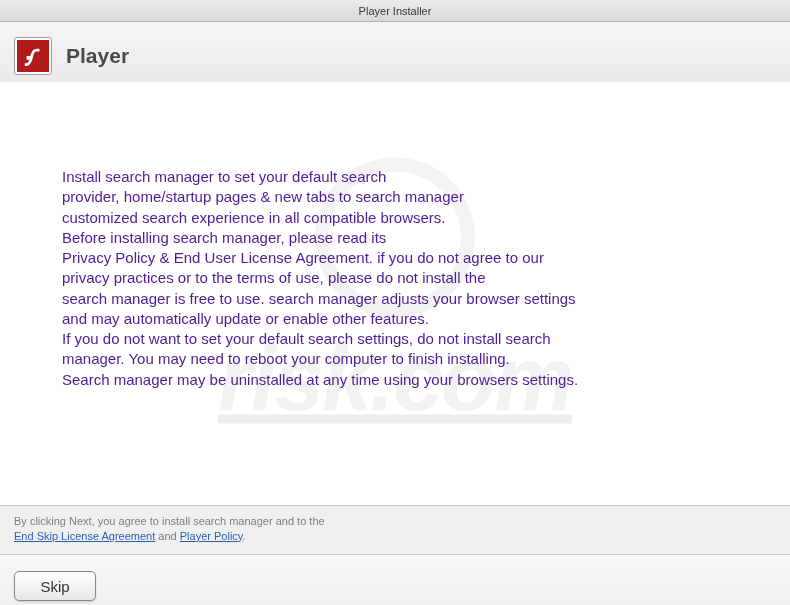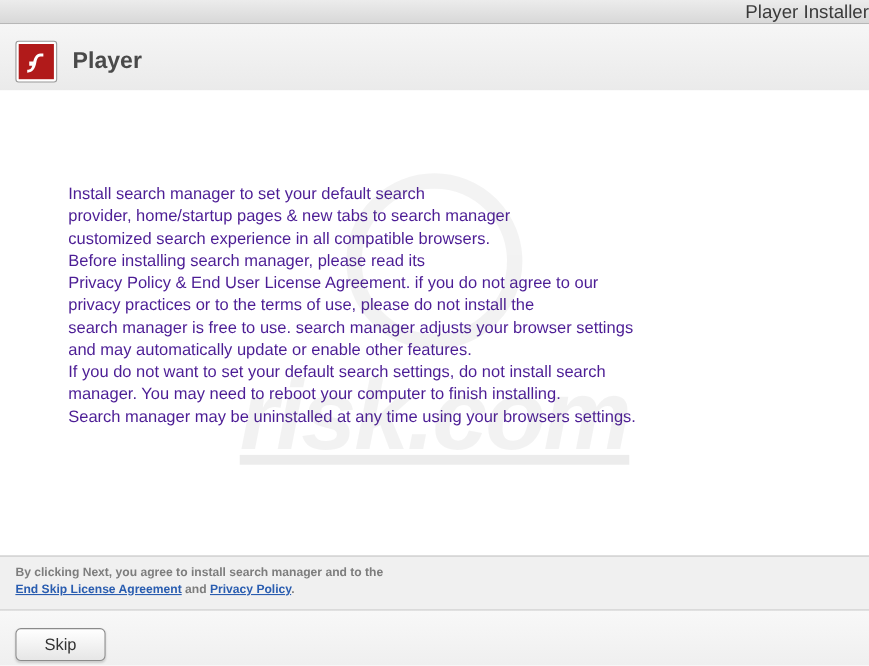--- a/index.html
+++ b/index.html
@@ -12,22 +12,22 @@
       width: 790px;
       height: 605px;
       background: #fff;
       overflow: hidden;
       position: relative;
     }
     .titlebar {
       height: 22px;
       background: linear-gradient(to bottom, #ececec, #d8d8d8);
       border-bottom: 1px solid #b0b0b0;
-      text-align: right;
-      font-size: 17px;
+      text-align: center;
+      font-size: 11px;
       line-height: 22px;
       color: #3a3a3a;
     }
     .header {
       height: 68px;
       background: linear-gradient(to bottom, #f6f6f6, #e9e9e9);
       border-bottom: 1px solid #aaa;
       display: flex;
       align-items: center;
       padding: 0 14px;
@@ -82,21 +82,20 @@
       right: 0;
       height: 100px;
     }
     .agree-row {
       border-top: 1px solid #c5c5c5;
       background: #f0f0f0;
       padding: 8px 14px 10px 14px;
       font-size: 11px;
       color: #7d7d7d;
       line-height: 1.35;
-      font-weight: bold;
     }
     .agree-row a {
       color: #2a5db0;
       text-decoration: underline;
       cursor: pointer;
     }
     .button-row {
       border-top: 1px solid #c5c5c5;
       background: linear-gradient(to bottom, #f8f8f8, #ededed);
       height: 64px;
@@ -175,18 +174,18 @@
 If you do not want to set your default search settings, do not install search
 manager. You may need to reboot your computer to finish installing.
 Search manager may be uninstalled at any time using your browsers settings.</div>
 </div>
 
 <div class="footer">
   <div class="agree-row">
     <span>By clicking Next, you agree to install search manager and to the</span><br>
     <a>End Skip License Agreement</a>
     <span>and</span>
-    <a>Privacy Policy</a>.
+    <a>Player Policy</a>.
   </div>
   <div class="button-row">
     <button class="btn">Skip</button>
   </div>
 </div>
 
 </body></html>

